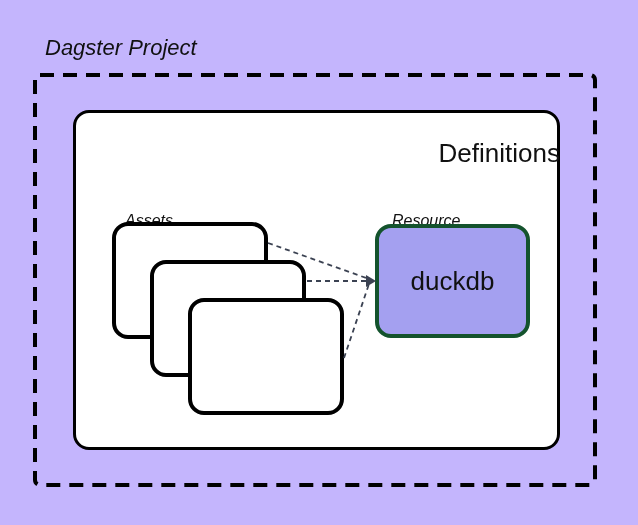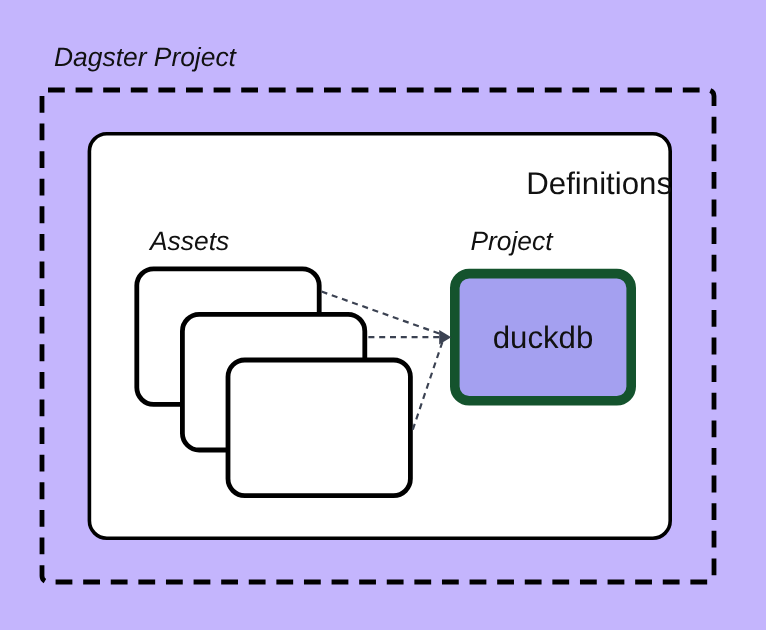--- a/index.html
+++ b/index.html
@@ -43,26 +43,27 @@
     top: 140px;
     width: 487px;
     text-align: right;
     font-size: 26px;
     font-weight: 400;
     color: #111111;
     line-height: 1;
   }
   .section-label {
     position: absolute;
-    font-size: 22px;
+    font-size: 16px;
     font-style: italic;
     font-weight: 500;
     color: #111111;
     line-height: 1;
     white-space: nowrap;
+    margin-top: 23px;
   }
   .assets-label { left: 125px; top: 190px; }
   .resource-label { left: 392px; top: 190px; }
   .asset-card {
     position: absolute;
     width: 156px;
     height: 117px;
     box-sizing: border-box;
     border: 4px solid #000000;
     border-radius: 16px;
@@ -71,21 +72,21 @@
   .asset-card:nth-child(1) { left: 112px; top: 222px; }
   .asset-card:nth-child(2) { left: 150px; top: 260px; }
   .asset-card:nth-child(3) { left: 188px; top: 298px; }
   .resource-node {
     position: absolute;
     left: 375px;
     top: 224px;
     width: 155px;
     height: 114px;
     box-sizing: border-box;
-    border: 8px solid #14532d;
+    border: 4px solid #14532d;
     border-radius: 16px;
     background: #A4A0F0;
     display: flex;
     align-items: center;
     justify-content: center;
   }
   .resource-node-label {
     font-size: 26px;
     font-weight: 400;
     color: #111111;
@@ -106,21 +107,21 @@
 <div id="canvas">
 
   <div class="title">Dagster Project</div>
 
   <div class="definitions-box"></div>
 
   <div class="definitions-label">Definitions</div>
 
   <div class="section-label assets-label">Assets</div>
 
-  <div class="section-label resource-label">Project</div>
+  <div class="section-label resource-label">Resource</div>
 
   <div id="asset-stack">
       <div class="asset-card"></div>
       <div class="asset-card"></div>
       <div class="asset-card"></div>
     </div>
 
   <div class="resource-node" style="background: rgb(164, 160, 240);">
     <span class="resource-node-label">duckdb</span>
   </div>

